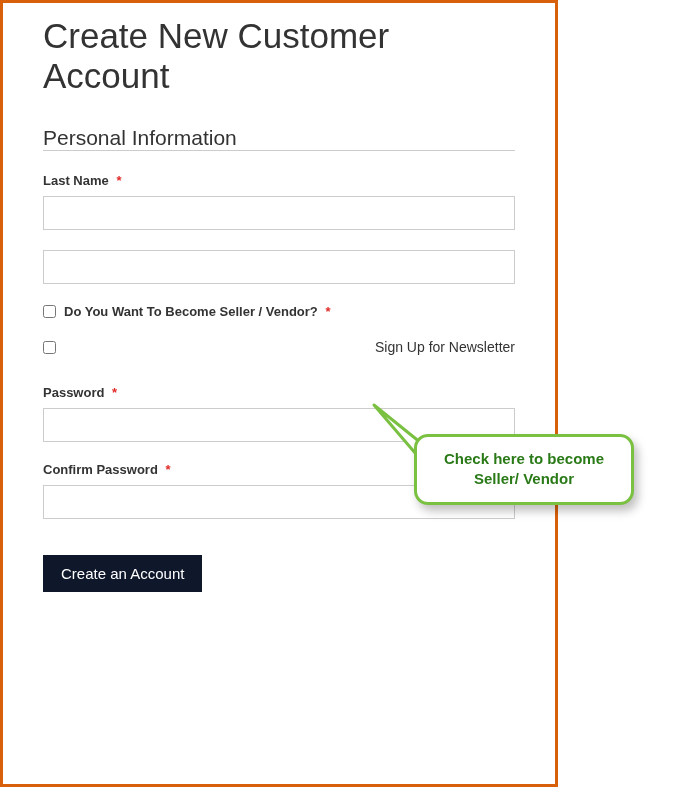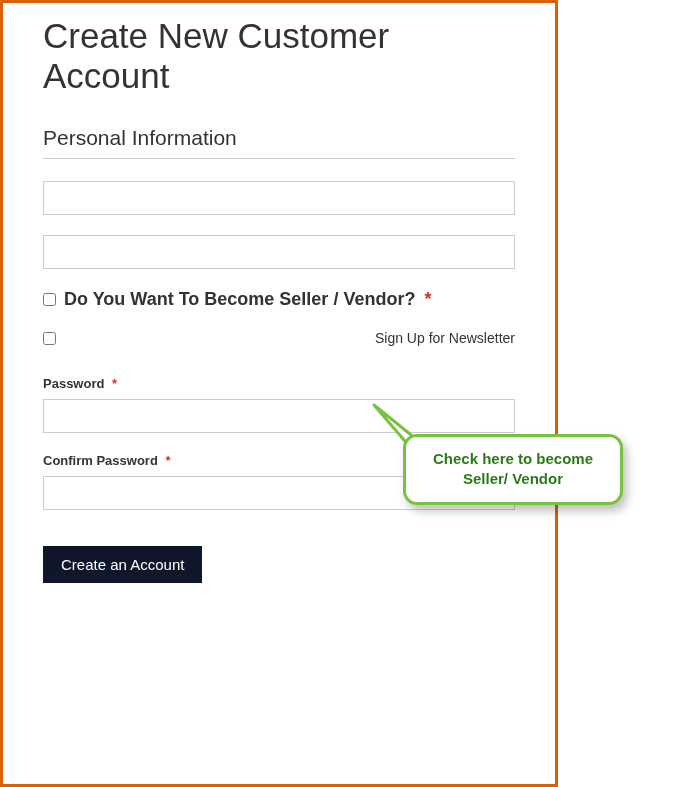--- a/index.html
+++ b/index.html
@@ -25,21 +25,20 @@
       font-size: 35px;
       font-weight: 300;
       color: #333;
       margin-bottom: 30px;
       margin-top: 5px;
     }
     .section-title {
       font-size: 21px;
       font-weight: 300;
       color: #333;
-      padding-bottom: 8px;
       border-bottom: 1px solid #ccc;
       margin-bottom: 22px;
       margin-top: 10px;
     }
     .form-group {
       margin-bottom: 20px;
     }
     .form-label {
       display: block;
       font-size: 13px;
@@ -68,42 +67,42 @@
       width: 13px;
       height: 13px;
       margin-right: 8px;
     }
     .checkbox-label {
       font-size: 14px;
       color: #333;
     }
     .checkbox-label.bold {
       font-weight: 700;
-      font-size: 18px;
+      font-size: 13px;
     }
     .submit-button {
       background: #0f172a;
       color: #fff;
       border: none;
       padding: 10px 18px;
       font-size: 15px;
       cursor: pointer;
       margin-top: 16px;
     }
     .callout-container {
       position: absolute;
       left: 365px;
       top: 398px;
       width: 275px;
       height: 110px;
       pointer-events: none;
     }
     .callout-box {
       position: absolute;
-      left: 35px;
+      left: 46px;
       top: 33px;
       width: 220px;
       background: #fff;
       border: 3px solid #7ac142;
       border-radius: 14px;
       padding: 12px 14px;
       text-align: center;
       box-shadow: 4px 6px 10px rgba(0,0,0,0.25);
     }
     .callout-text {
@@ -124,20 +123,24 @@
 <body>
 
 <div class="outer-frame">
 
   <h1 class="page-title">Create New Customer Account</h1>
 
   <h2 class="section-title">Personal Information</h2>
 
 
   <div class="form-group">
+    <label class="form-label">
+      <span>Last Name</span>
+      <span class="required-asterisk">*</span>
+    </label>
     <input type="text" class="text-input" style="">
   </div>
 
   <div class="form-group">
     <input type="text" class="text-input" style="">
   </div>
 
   <div class="checkbox-row">
     <input type="checkbox" class="checkbox-input" style="">
     <label class="checkbox-label bold">

